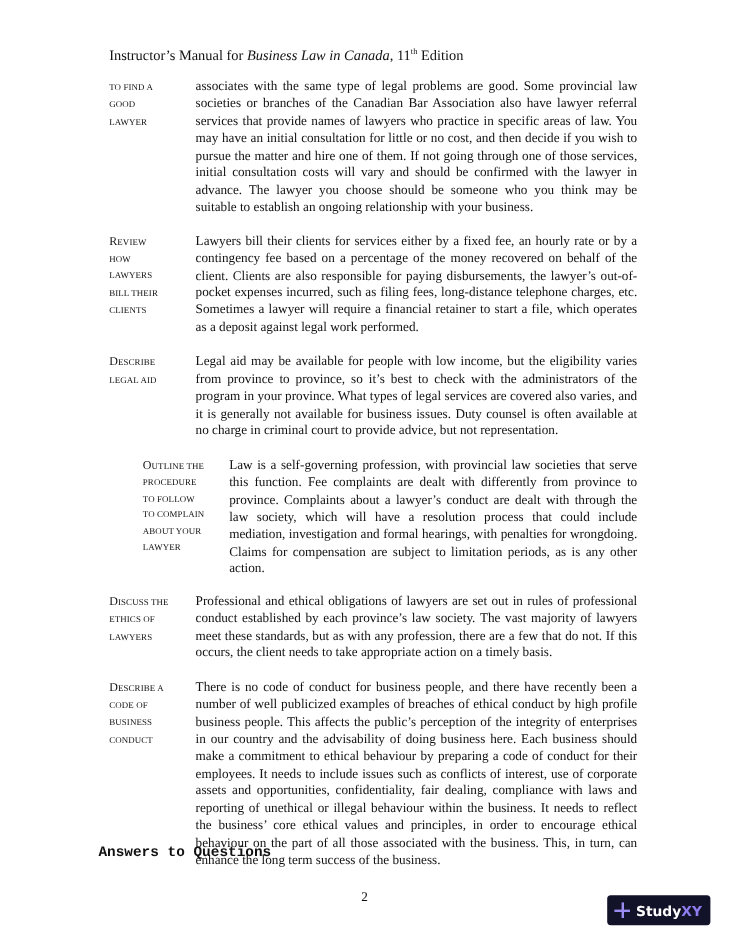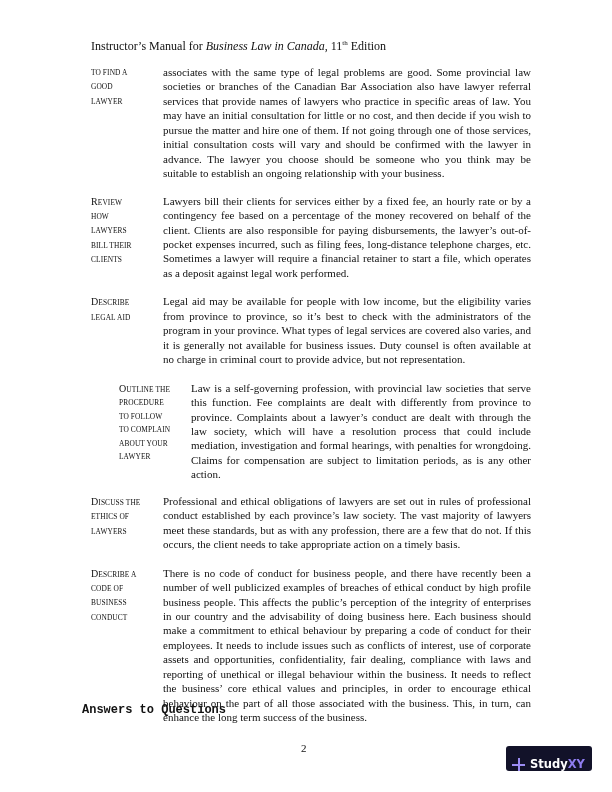--- a/index.html
+++ b/index.html
@@ -76,21 +76,21 @@
     }
     .badge {
       position: absolute;
       left: 506px;
       top: 746px;
       width: 86px;
       height: 25px;
       background: #121229;
       border-radius: 3px;
       display: flex;
-      align-items: flex-end;
+      align-items: center;
       padding-left: 6px;
       box-sizing: border-box;
       font-family: "DejaVu Sans", sans-serif;
       font-weight: bold;
       font-size: 11.5px;
       color: #ffffff;
     }
     .badge .plus {
       position: relative;
       width: 13px;

